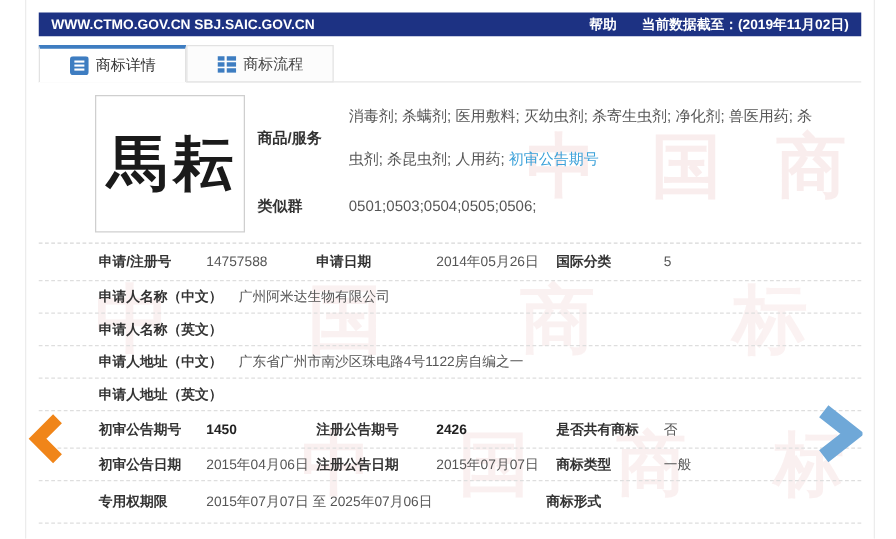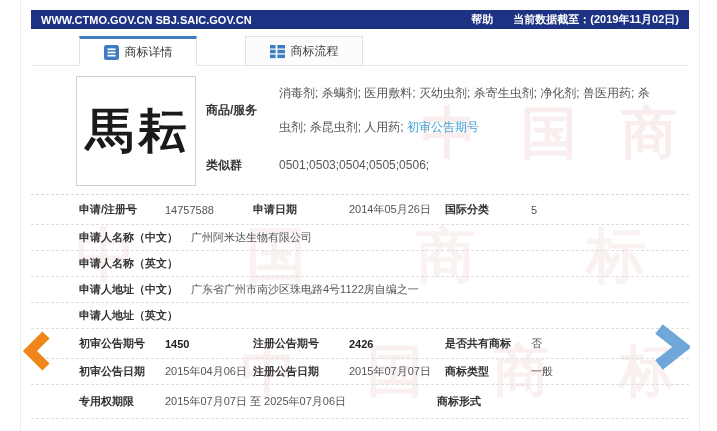--- a/index.html
+++ b/index.html
@@ -15,21 +15,21 @@
   
   .topbar{height:19px; background:var(--navy); display:flex; align-items:center;
     justify-content:space-between; padding:0 10px; font-size:11px; font-weight:bold; color:#fff;}
   .tb-right{display:flex; align-items:center;}
   .tb-help{color:#fff; text-decoration:none; margin-right:20px; cursor:pointer;}
 
   
   .tabs{display:flex; margin-top:7px; height:30px; border-bottom:1px solid #e6e6e6; align-items:flex-end;}
   .tab{height:30px; width:118px; display:flex; align-items:center; justify-content:center;
     gap:6px; font-size:12px; color:#444; cursor:pointer; background:#fcfcfc;
-    border:1px solid #e2e2e2; margin-bottom:-1px;margin-left:48px;}
+    border:1px solid #e2e2e2; margin-bottom:-1px;}
   .tab.active{background:#fff; border-top:3px solid var(--tabblue); border-bottom:1px solid #fff; color:#333;}
   .tab .icon{display:inline-flex; line-height:0;}
 
   
   .card{position:relative; min-height:356px; background:transparent;}
 
   
   .wm{position:absolute; font-size:56px; font-weight:bold; letter-spacing:44px;
     color:#f6e2e2; opacity:.6; white-space:nowrap; pointer-events:none; z-index:0;}
   .wm1{top:30px; left:390px;}

